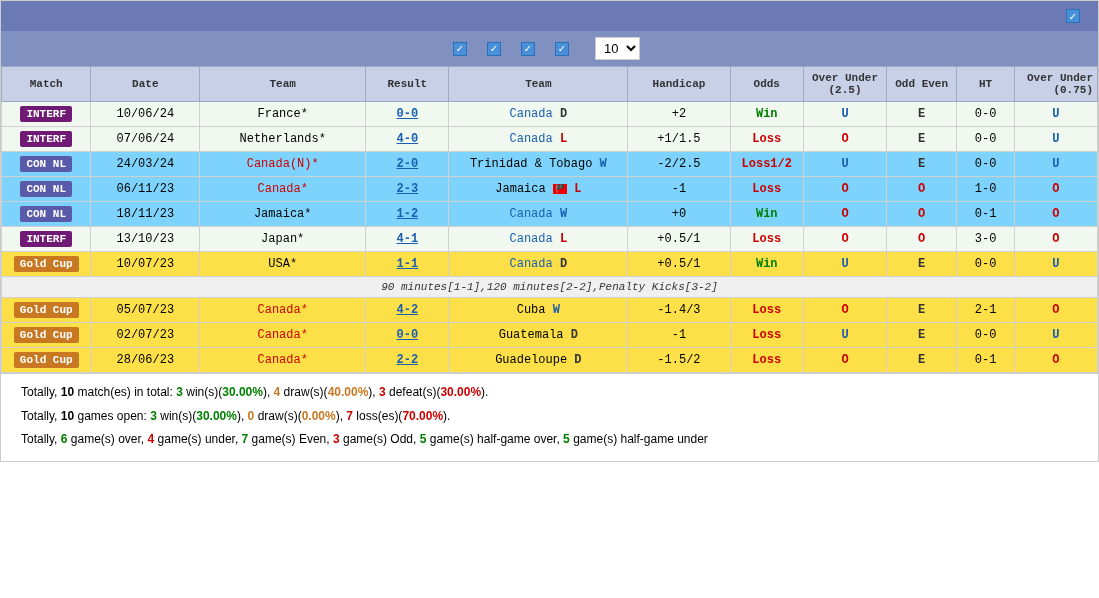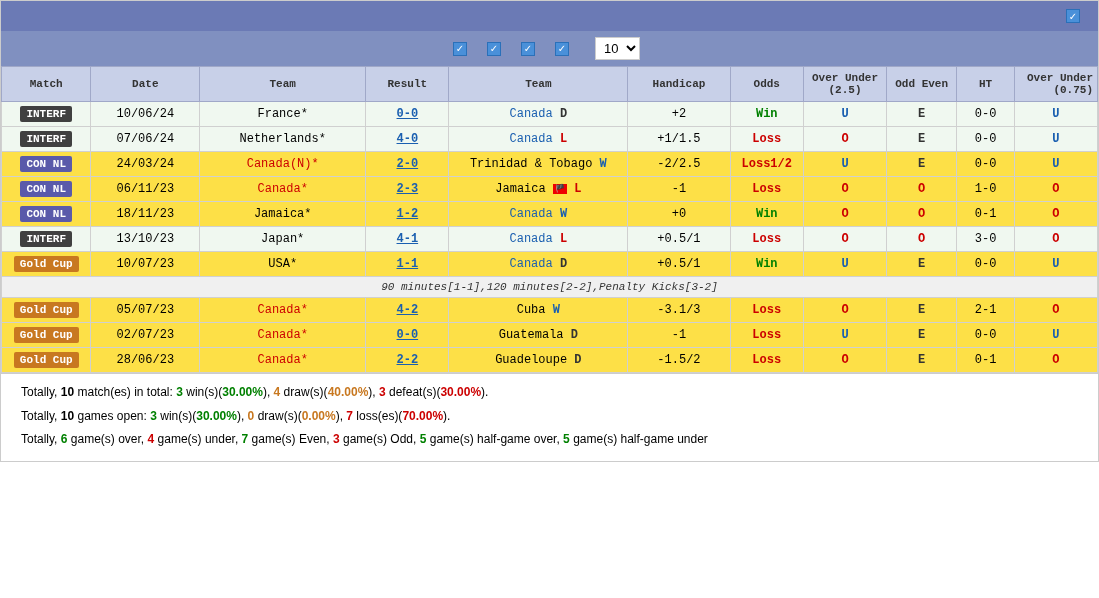--- a/index.html
+++ b/index.html
@@ -35,41 +35,41 @@
     .th-handicap { width: 80px; }
     .th-odds { width: 55px; }
     .th-over-under { width: 65px; }
     .th-odd-even { width: 55px; }
     .th-ht { width: 45px; }
     .th-over-under2 { width: 65px; text-align: right; }
     
     tbody tr td { text-align: center; padding: 4px 3px; border: 1px solid #d0d0d0; font-size: 12px; vertical-align: middle; }
     
     .badge { display: inline-block; padding: 2px 6px; color: white; font-size: 11px; font-weight: bold; border-radius: 2px; }
-    .badge-interf { background: #404040; }
+    .badge-interf { background: #701a75; }
     .badge-connl { background: #5a5aaa; }
     .badge-goldcup { background: #c87820; }
     
     .text-blue { color: #1a5fb0; }
     .text-red { color: #c00; }
     
     .result-link { color: #1a5fb0; font-weight: bold; }
     
     .win-badge { color: #008000; font-weight: bold; }
     .loss-badge { color: #cc0000; font-weight: bold; }
     
     .wdl-w { color: #1a5fb0; font-weight: bold; }
     .wdl-l { color: #c00; font-weight: bold; }
     .wdl-d { color: #333; font-weight: bold; }
     
     .note-row td { background: #f0f0f0; color: #333; font-style: italic; font-size: 11px; }
     
     
     .row-interf { background: #f0f8f0; }
-    .row-connl { background: #fde047; }
+    .row-connl { background: #7dd3fc; }
     .row-goldcup { background: #fde047; }
     
     .summary-section { padding: 8px 20px; font-size: 12px; line-height: 1.8; border-top: 1px solid #ccc; background: #fff; }
     .summary-row { margin-bottom: 2px; }
 
     .over-u { color: #1a5fb0; font-weight: bold; }
     .over-o { color: #c00; font-weight: bold; }
     .oe-e { color: #333; font-weight: bold; }
     .oe-o { color: #c00; font-weight: bold; }
 
@@ -229,21 +229,21 @@
   </tr>
         <tr class="note-row">
           <td colspan="11">90 minutes[1-1],120 minutes[2-2],Penalty Kicks[3-2]</td>
         </tr>
         <tr class="row-goldcup">
     <td><span class="badge badge-goldcup">Gold Cup</span></td>
     <td>05/07/23</td>
     <td><span class="text-red">Canada*</span></td>
     <td><a class="result-link" href="#">4-2</a></td>
     <td><span class="">Cuba</span> <span class="wdl-w">W</span></td>
-    <td>-3.1/3</td>
+    <td>-1.4/3</td>
     <td><span class="loss-badge">Loss</span></td>
     <td><span class="over-o">O</span></td>
     <td><span class="oe-e">E</span></td>
     <td>2-1</td>
     <td><span class="over-o">O</span></td>
   </tr>
         <tr class="row-goldcup">
     <td><span class="badge badge-goldcup">Gold Cup</span></td>
     <td>02/07/23</td>
     <td><span class="text-red">Canada*</span></td>

